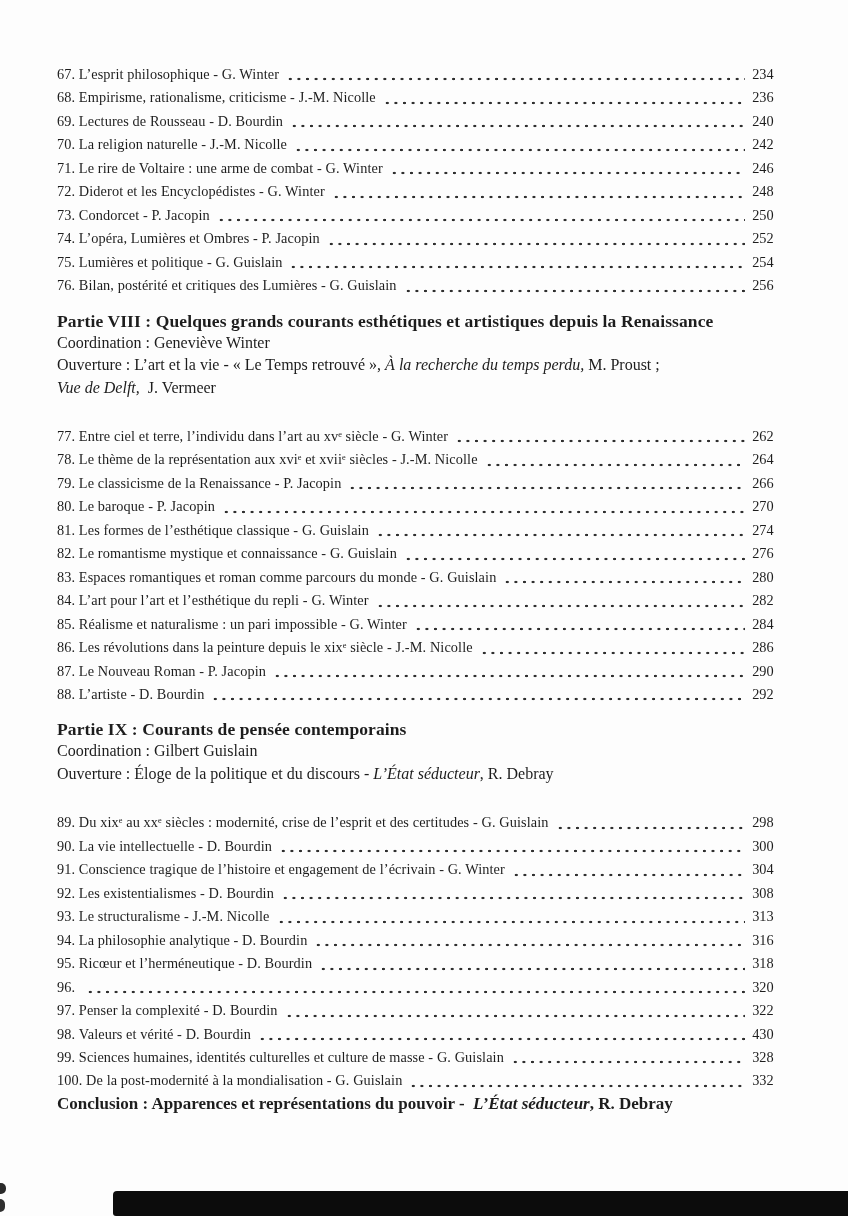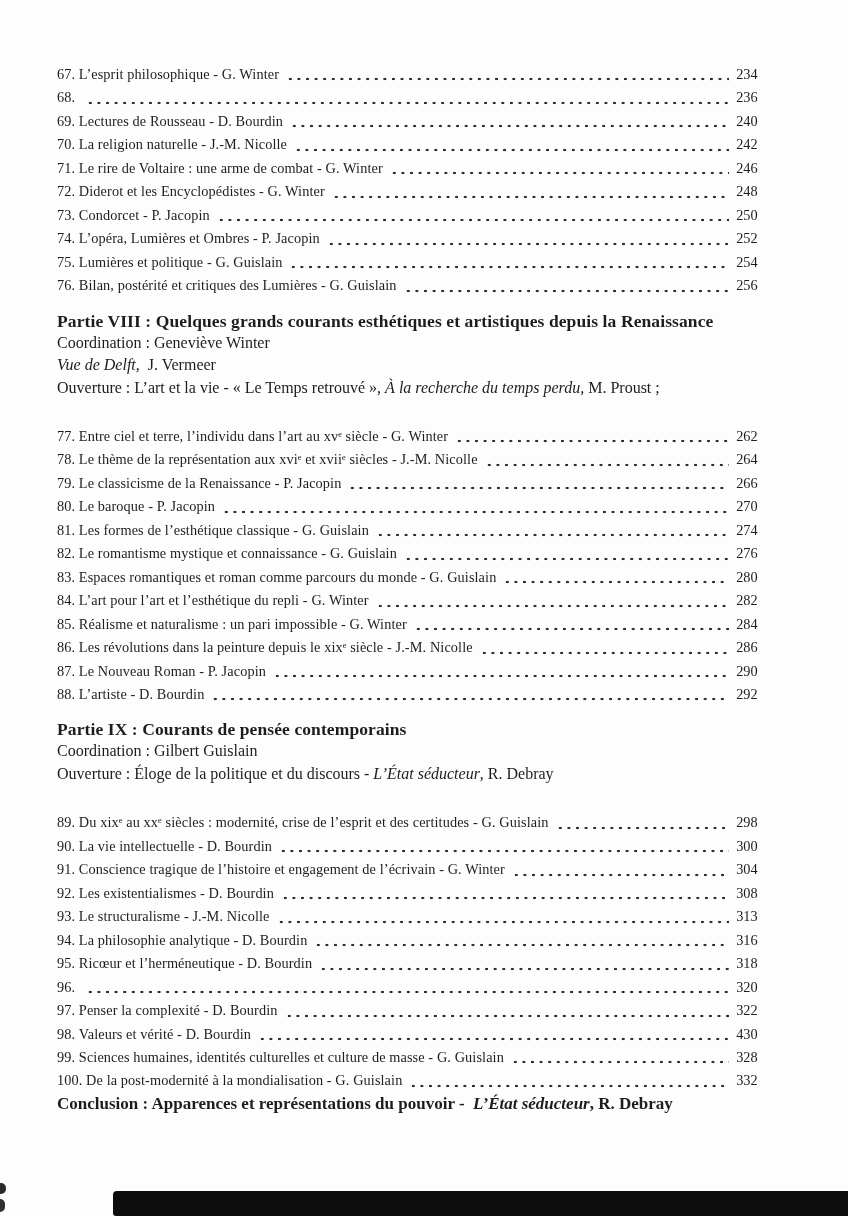--- a/index.html
+++ b/index.html
@@ -10,21 +10,21 @@
     color: #1d1d1d;
     overflow: hidden;
   }
   .page {
     position: relative;
     width: 848px; height: 1216px;
     background: #fdfdfd;
   }
   .content {
     position: absolute;
-    left: 57px; right: 86px; top: 63px;
+    left: 57px; right: 70px; top: 63px;
   }
   
   .entries { }
   .entry {
     display: flex;
     font-size: 14.3px;
     line-height: 23.45px;
     letter-spacing: 0.1px;
   }
   .entry .num { white-space: pre; }
@@ -90,20 +90,21 @@
   <div class="content" id="toc-root">
       <div class="entries">
         <div class="entry">
           <span class="num">67. </span>
           <span class="title">L’esprit philosophique - G. Winter</span>
           <span class="leader"></span>
           <span class="page-num">234</span>
         </div>
         <div class="entry">
           <span class="num">68. </span>
+          <span class="title">Empirisme, rationalisme, criticisme - J.-M. Nicolle</span>
           <span class="leader"></span>
           <span class="page-num">236</span>
         </div>
         <div class="entry">
           <span class="num">69. </span>
           <span class="title">Lectures de Rousseau - D. Bourdin</span>
           <span class="leader"></span>
           <span class="page-num">240</span>
         </div>
         <div class="entry">
@@ -145,22 +146,22 @@
         <div class="entry">
           <span class="num">76. </span>
           <span class="title">Bilan, postérité et critiques des Lumières - G. Guislain</span>
           <span class="leader"></span>
           <span class="page-num">256</span>
         </div>
       </div>
       <div class="part-block">
         <div class="part-heading">Partie VIII : Quelques grands courants esthétiques et artistiques depuis la Renaissance</div>
         <div class="part-line"><span class="seg">Coordination : Geneviève Winter</span></div>
+        <div class="part-line"><span class="seg">Ouverture : L’art et la vie - « Le Temps retrouvé », </span><span class="seg-i">À la recherche du temps perdu,</span><span class="seg"> M. Proust ;</span></div>
         <div class="part-line"><span class="seg-i">Vue de Delft,</span><span class="seg">  J. Vermeer</span></div>
-        <div class="part-line"><span class="seg">Ouverture : L’art et la vie - « Le Temps retrouvé », </span><span class="seg-i">À la recherche du temps perdu,</span><span class="seg"> M. Proust ;</span></div>
       </div>
       <div class="entries">
         <div class="entry">
           <span class="num">77. </span>
           <span class="title">Entre ciel et terre, l’individu dans l’art au xvᵉ siècle - G. Winter</span>
           <span class="leader"></span>
           <span class="page-num">262</span>
         </div>
         <div class="entry">
           <span class="num">78. </span>

